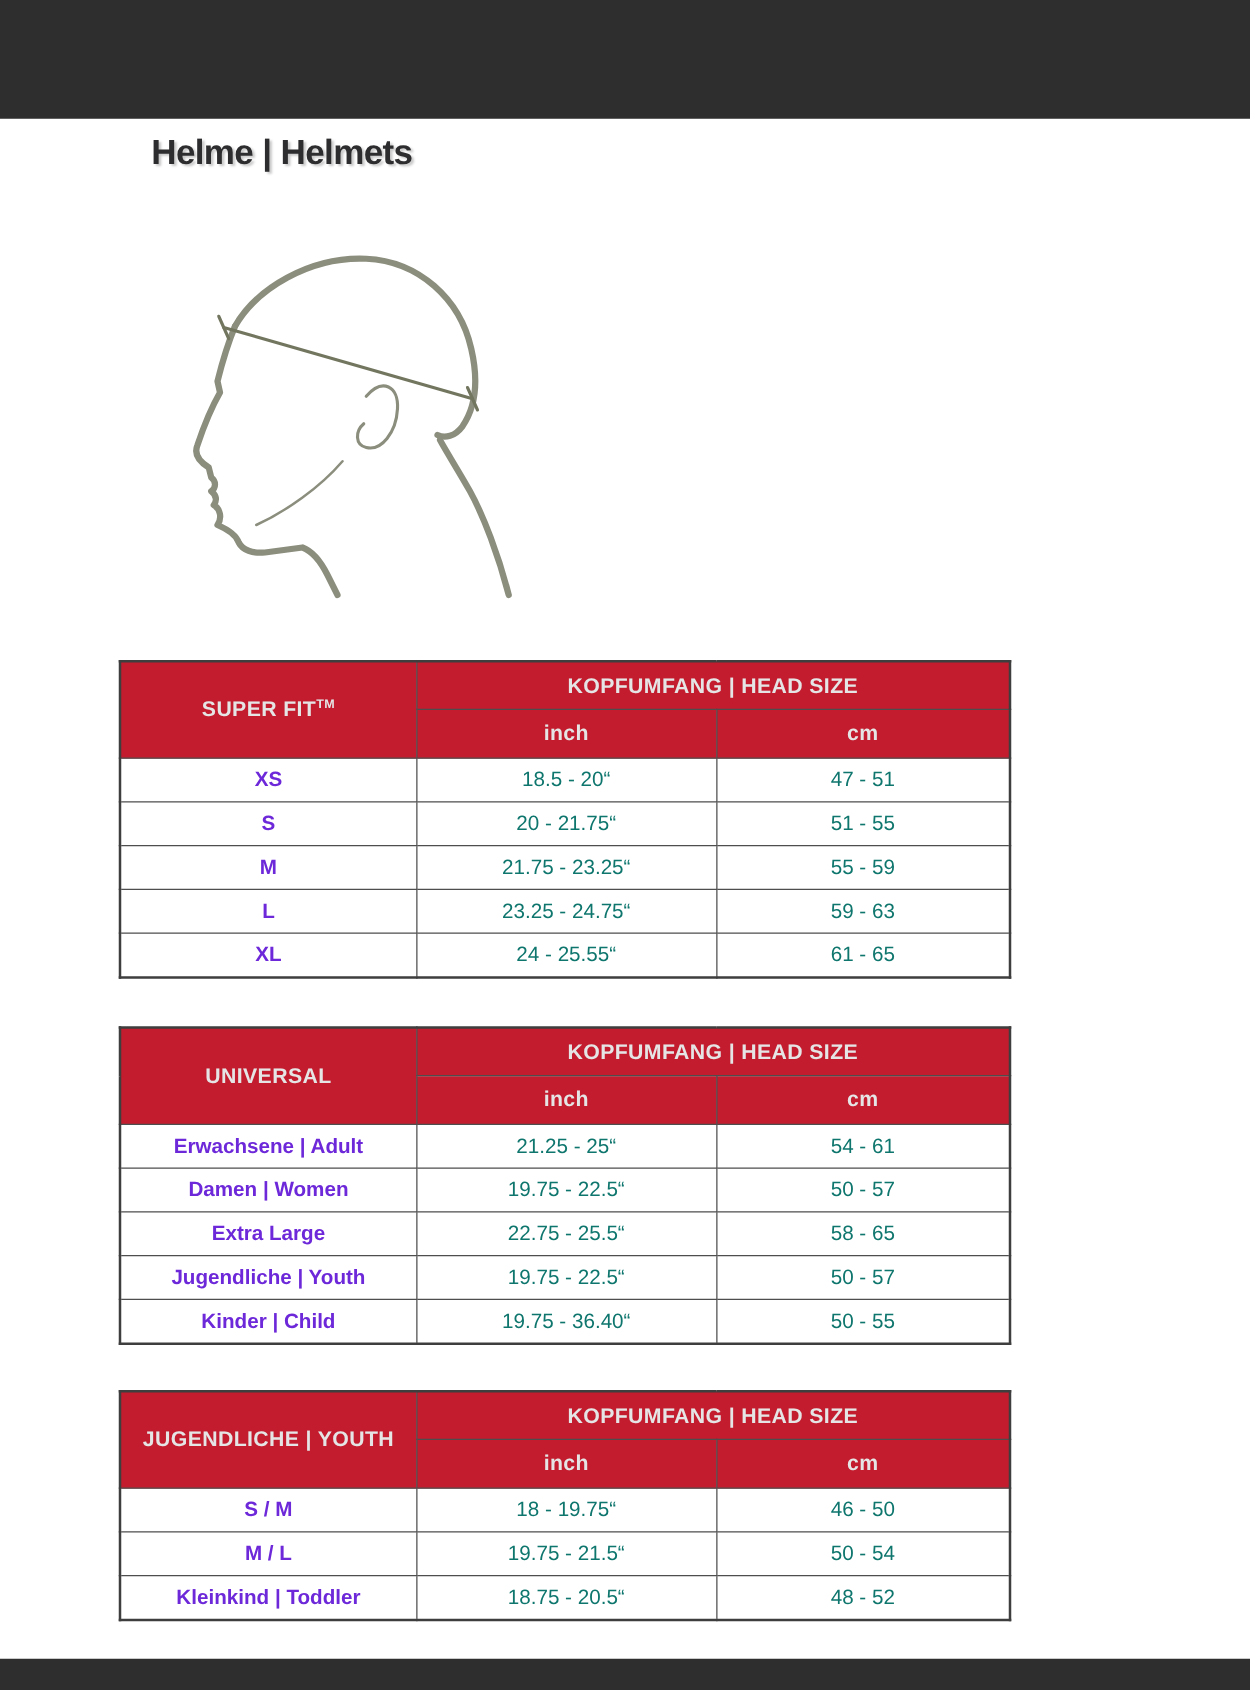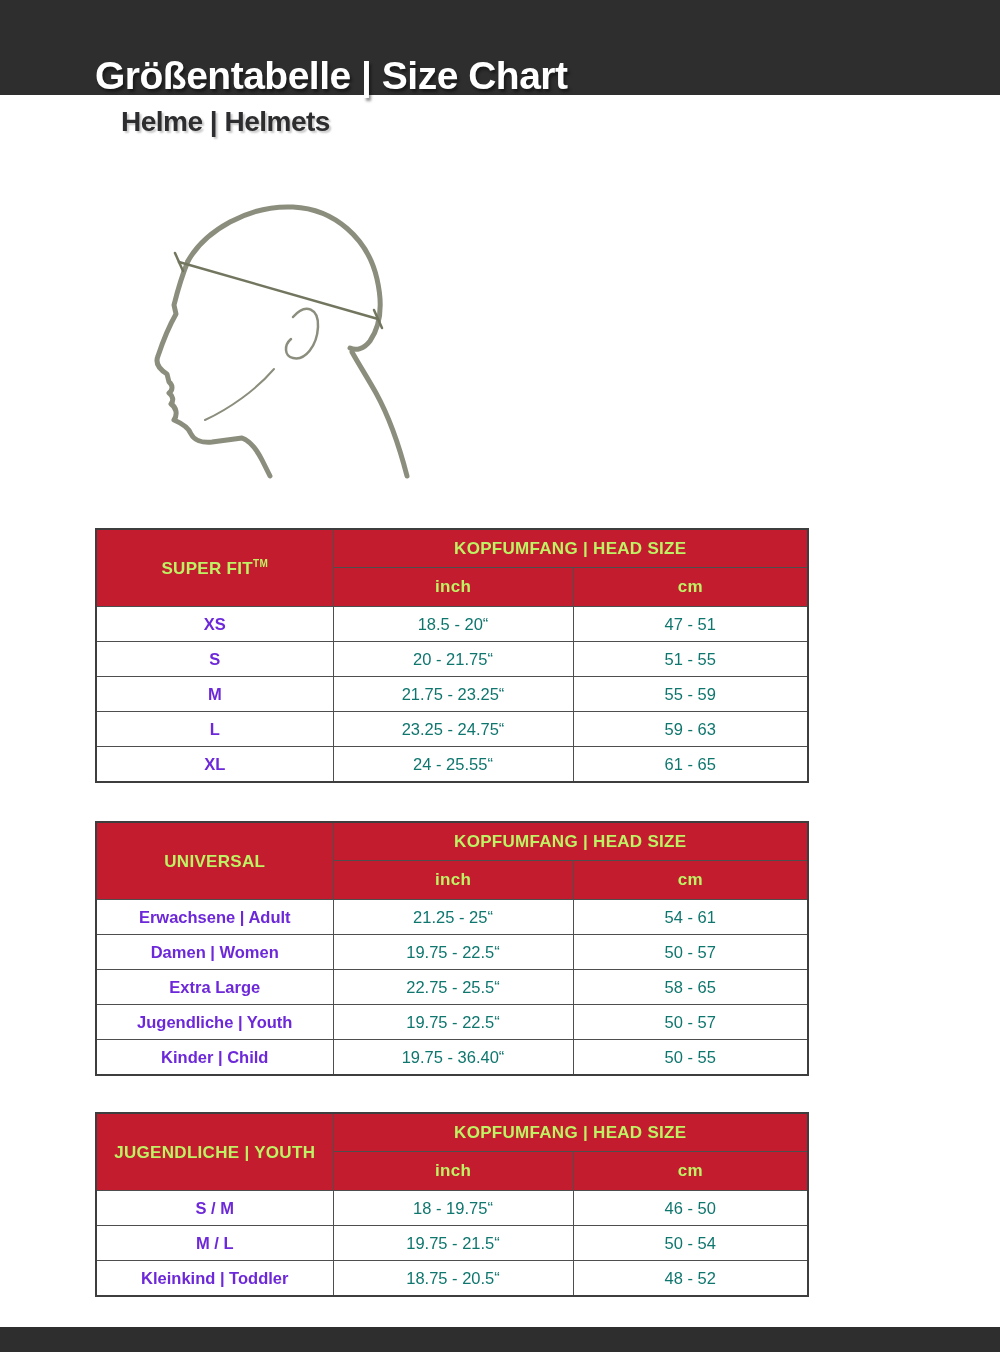--- a/index.html
+++ b/index.html
@@ -31,37 +31,36 @@
     position:absolute;left:95px;width:712px;
     border-collapse:collapse;table-layout:fixed;
     border:2px solid #3e3e3e;
   }
   .size-table th,.size-table td{
     border:1.5px solid #4e4e4e;padding:0;text-align:center;vertical-align:middle;
   }
   .size-table .hrow1 th{height:37px;}
   .size-table .hrow2 th{height:38px;}
   .size-table th{
-    background:#c21c2e;color:#bef264;font-size:17px;font-weight:bold;letter-spacing:0.3px;
+    background:#c21c2e;color:#e5e5e5;font-size:17px;font-weight:bold;letter-spacing:0.3px;
   }
   .size-table th.group{font-size:17px;}
   .size-table th.group sup{font-size:10px;vertical-align:super;}
   .size-table td{height:34px;font-size:16.5px;color:#0f766e;background:#ffffff;}
   .size-table td.rlabel{font-weight:bold;color:#6d28d9;}
   .t1{top:528px;}
   .t2{top:821px;}
   .t3{top:1112px;}
 </style>
 </head>
 <body>
 
 <div class="page">
   <div class="top-band"></div>
 
-  <h1 class="title">Größentabelle | Size Chart</h1>
   <h2 class="subtitle">Helme | Helmets</h2>
 
 
   <svg class="head-art" width="300" height="290" viewBox="0 0 300 290">
     <g fill="none" stroke="#8b8e7d" stroke-linecap="round" stroke-linejoin="round">
       <path stroke-width="5" d="M45,64 C62,34 105,8 150,10 C192,12 225,42 234,82 C240,108 238,128 227,144 C221,152 213,154 207,151"></path>
       <path stroke-width="5" d="M45,64 C40,76 35,92 31,108 L33,117 C25,131 19,147 15,159 C12,166 16,172 24,177 L26,185 C30,188 30,193 26,196 C30,199 31,203 28,207 C33,210 35,217 31,223 C38,226 46,231 48,237 C51,243 59,246 69,245 L99,241 C107,244 114,253 119,263 L127,279"></path>
       <path stroke-width="5" d="M209,155 C215,166 224,180 233,196 C244,216 256,248 264,279"></path>
       <path stroke-width="2.5" d="M150,120 C163,105 176,112 175,130 C174,149 162,164 150,161 C141,159 141,148 148,142"></path>
       <path stroke-width="2" d="M62,223 C86,212 113,193 131,172"></path>

